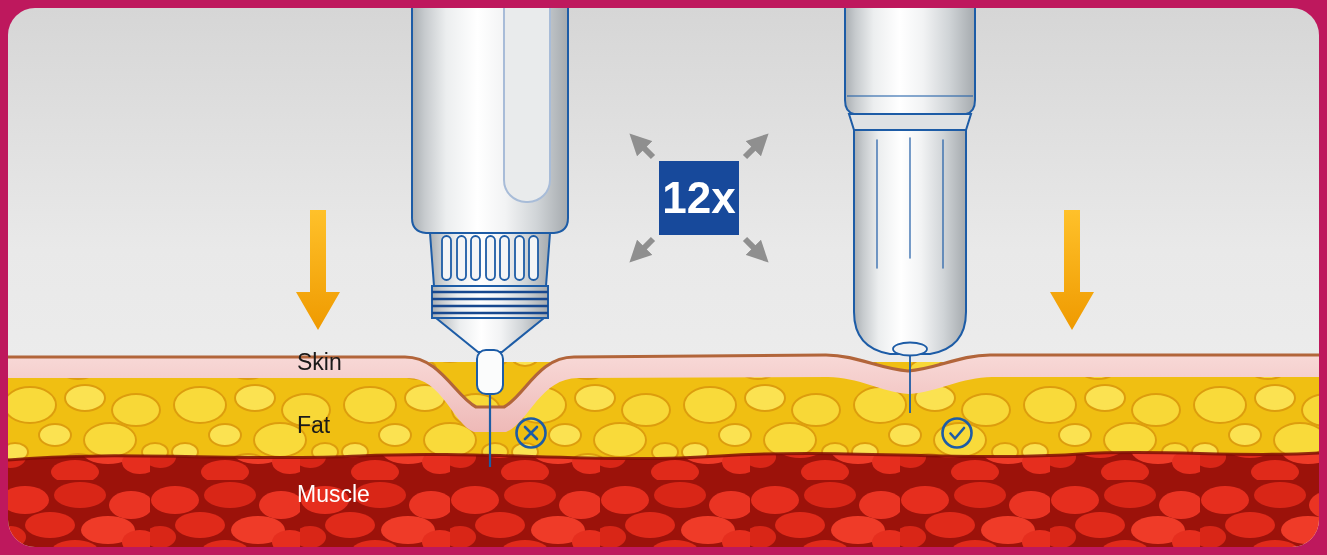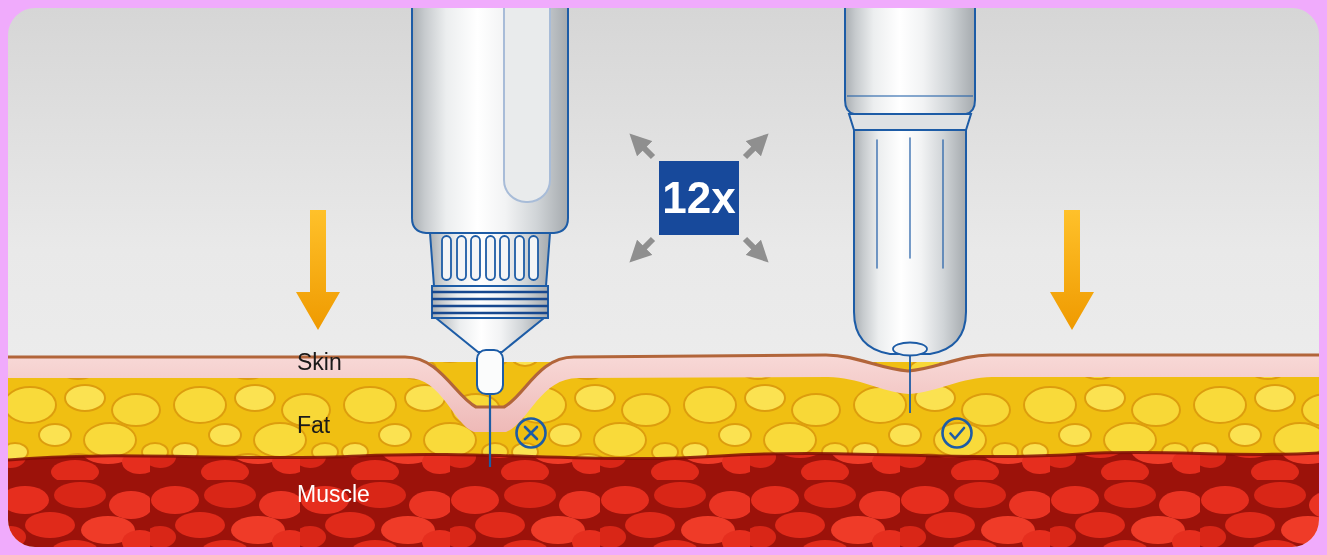--- a/index.html
+++ b/index.html
@@ -5,21 +5,21 @@
   html, body {
     margin: 0;
     padding: 0;
     background: #ffffff;
     font-family: "Liberation Sans", sans-serif;
   }
   .stage {
     position: relative;
     width: 1327px;
     height: 555px;
-    background: #f0abfc;
+    background: #be185d;
     overflow: hidden;
   }
   .stage svg {
     position: absolute;
     inset: 0;
     display: block;
   }
   text { user-select: none; }
   .tissue-label {
     font-family: "Liberation Sans", sans-serif;

